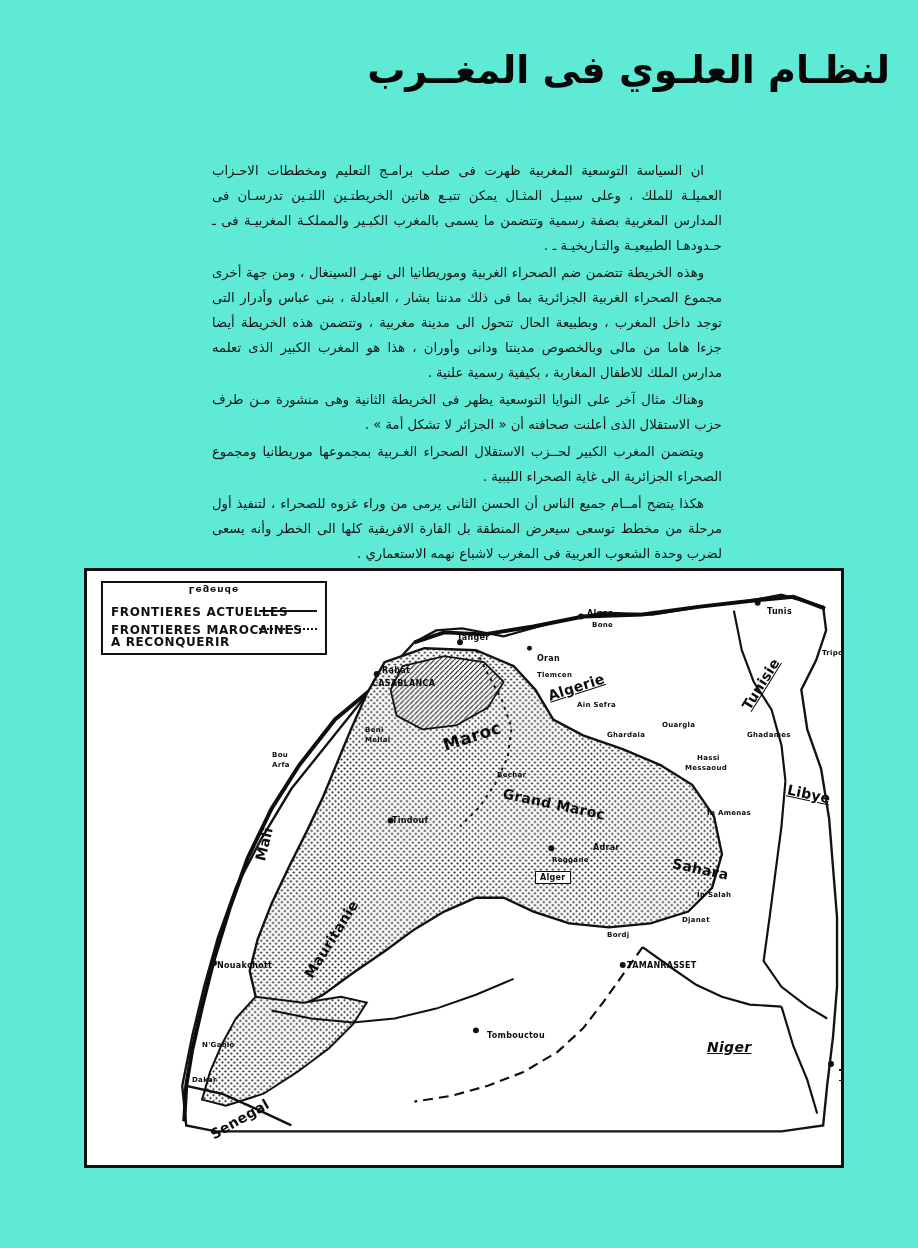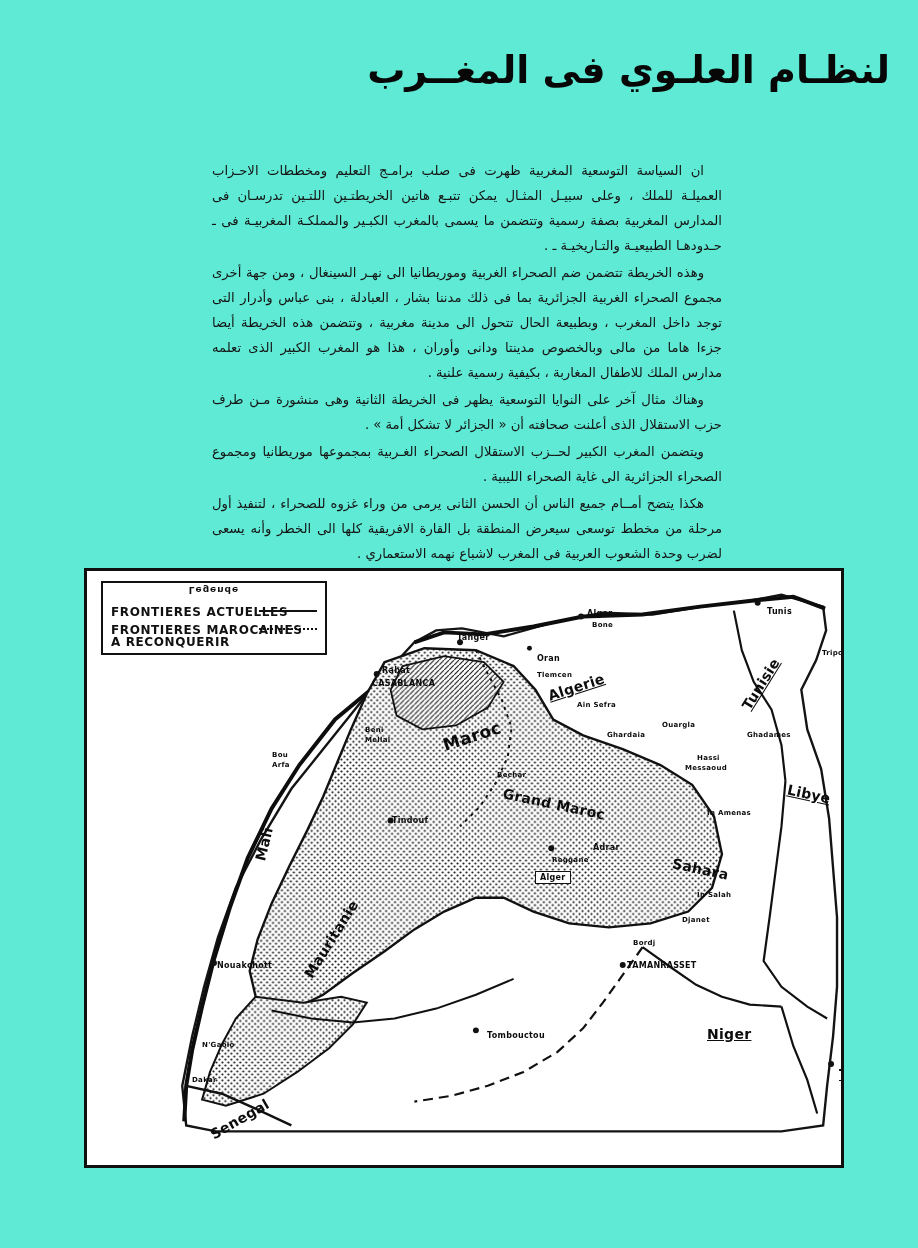--- a/index.html
+++ b/index.html
@@ -242,21 +242,21 @@
           <span class="lr-label">A RECONQUERIR</span>
         </div>
       </div>
 
       <div id="label-layer">
           <div class="map-label xl rot-n18 " style="left: 355px; top: 155px;">Maroc</div>
           <div class="map-label lg rot-10 " style="left: 415px; top: 225px;">Grand Maroc</div>
           <div class="map-label lg rot-n18 ul" style="left: 460px; top: 108px;">Algerie</div>
           <div class="map-label lg rot-n55 ul" style="left: 645px; top: 105px;">Tunisie</div>
           <div class="map-label lg rot-10 ul" style="left: 700px; top: 215px;">Libye</div>
-          <div class="map-label lg  ul" style="left: 620px; top: 455px;">Niger</div>
+          <div class="map-label lg  ul" style="left: 620px; top: 468px; font-style: italic;">Niger</div>
           <div class="map-label lg  ul" style="left: 752px; top: 495px;">Tchad</div>
           <div class="map-label lg rot-n75 " style="left: 160px; top: 265px;">Mali</div>
           <div class="map-label lg rot-n55 " style="left: 200px; top: 360px;">Mauritanie</div>
           <div class="map-label lg rot-n30 " style="left: 120px; top: 540px;">Senegal</div>
           <div class="map-label sm  " style="left: 500px; top: 38px;">Alger</div>
           <div class="map-label xs  " style="left: 505px; top: 50px;">Bone</div>
           <div class="map-label sm  " style="left: 680px; top: 36px;">Tunis</div>
           <div class="map-label sm  " style="left: 370px; top: 62px;">Tanger</div>
           <div class="map-label sm  " style="left: 450px; top: 70px; margin-top: 13px;">Oran</div>
           <div class="map-label sm  " style="left: 295px; top: 95px;">Rabat</div>
@@ -274,21 +274,21 @@
           <div class="map-label xs  " style="left: 598px; top: 193px;">Messaoud</div>
           <div class="map-label xs  " style="left: 660px; top: 160px;">Ghadames</div>
           <div class="map-label sm  " style="left: 305px; top: 245px;">Tindouf</div>
           <div class="map-label xs  " style="left: 410px; top: 200px;">Bechar</div>
           <div class="map-label sm  " style="left: 470px; top: 272px; padding-left: 36px;">Adrar</div>
           <div class="map-label xs  " style="left: 465px; top: 285px;">Reggane</div>
           <div class="map-label sm  boxed" style="left: 448px; top: 300px;">Alger</div>
           <div class="map-label lg rot-10 " style="left: 585px; top: 290px;">Sahara</div>
           <div class="map-label xs  " style="left: 620px; top: 238px;">In Amenas</div>
           <div class="map-label xs  " style="left: 610px; top: 320px;">In Salah</div>
-          <div class="map-label xs  " style="left: 520px; top: 368px; margin-left: 26px;">Bordj</div>
+          <div class="map-label xs  " style="left: 520px; top: 360px;">Bordj</div>
           <div class="map-label xs  " style="left: 595px; top: 345px;">Djanet</div>
           <div class="map-label sm  " style="left: 540px; top: 390px;">TAMANRASSET</div>
           <div class="map-label sm  " style="left: 130px; top: 390px;">Nouakchott</div>
           <div class="map-label sm  " style="left: 400px; top: 460px;">Tombouctou</div>
           <div class="map-label xs  " style="left: 115px; top: 470px;">N'Gaolo</div>
           <div class="map-label xs  " style="left: 105px; top: 505px;">Dakar</div>
         </div>
 
     </div>
   </div>

